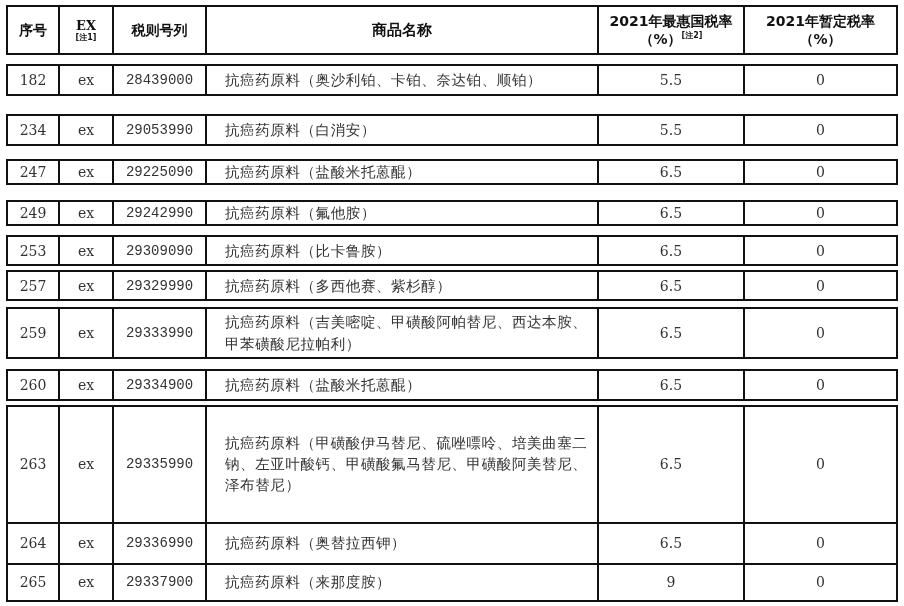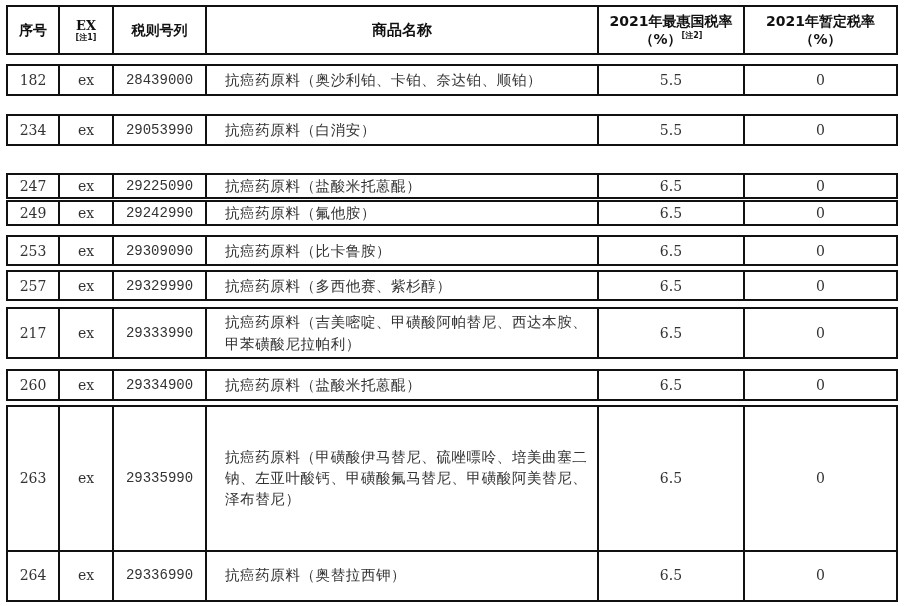--- a/index.html
+++ b/index.html
@@ -87,21 +87,21 @@
     <td>234</td>
     <td>ex</td>
     <td class="num">29053990</td>
     <td class="name">抗癌药原料（白消安）</td>
     <td>5.5</td>
     <td>0</td>
   </tr>
 </tbody>
   </table>
 
-<table class="seg" style="top:173px;height:22px;">
+<table class="seg" style="top:159px;height:22px;">
   <colgroup>
       <col class="c1">
       <col class="c2">
       <col class="c3">
       <col class="c4">
       <col class="c5">
       <col class="c6">
     </colgroup>
   <tbody>
       <tr>
@@ -182,21 +182,21 @@
   <colgroup>
       <col class="c1">
       <col class="c2">
       <col class="c3">
       <col class="c4">
       <col class="c5">
       <col class="c6">
     </colgroup>
   <tbody>
       <tr>
-    <td>217</td>
+    <td>259</td>
     <td>ex</td>
     <td class="num">29333990</td>
     <td class="name">抗癌药原料（吉美嘧啶、甲磺酸阿帕替尼、西达本胺、甲苯磺酸尼拉帕利）</td>
     <td>6.5</td>
     <td>0</td>
   </tr>
 </tbody>
   </table>
 
 <table class="seg" style="top:369px;height:32px;">
@@ -239,14 +239,22 @@
     <td>0</td>
   </tr>
   <tr style="height:26px;border-radius:7px;">
     <td>264</td>
     <td>ex</td>
     <td class="num">29336990</td>
     <td class="name">抗癌药原料（奥替拉西钾）</td>
     <td>6.5</td>
     <td>0</td>
   </tr>
+  <tr style="height:24px;">
+    <td>265</td>
+    <td>ex</td>
+    <td class="num">29337900</td>
+    <td class="name">抗癌药原料（来那度胺）</td>
+    <td>9</td>
+    <td>0</td>
+  </tr>
 </tbody>
   </table>
 
 </body></html>

